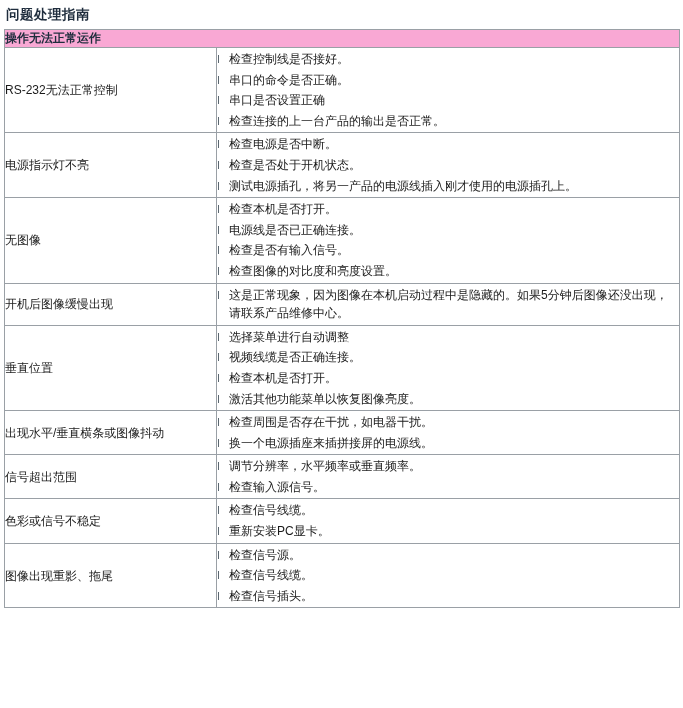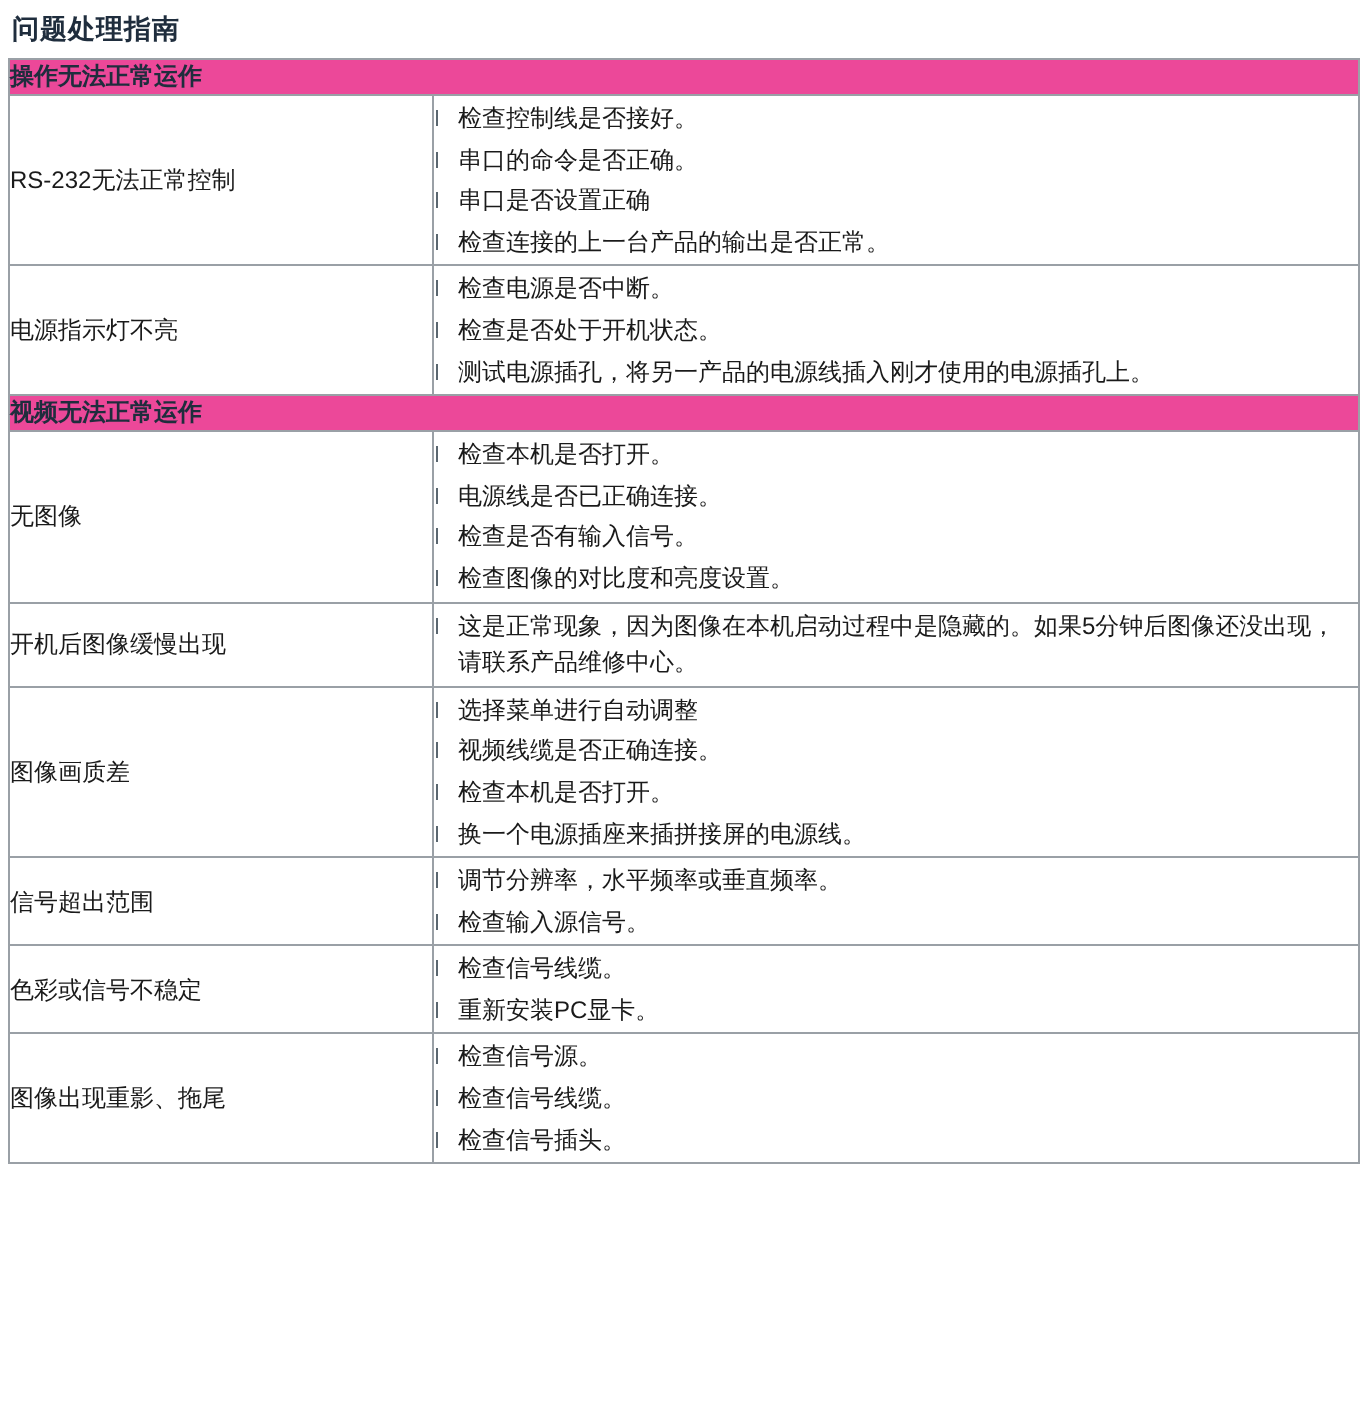--- a/index.html
+++ b/index.html
@@ -36,21 +36,21 @@
   table.tbl td {
     border: 1px solid #9aa0a6;
     vertical-align: middle;
     padding: 0;
   }
   td.section {
     font-weight: bold;
     font-size: 12px;
     padding: 4px 6px;
     color: #1f2d3d;
-    background: #ec4899;
+    background: #f9a8d4;
   }
   td.cause {
     width: 212px;
     padding: 6px 8px;
     font-size: 12px;
     line-height: 1.5;
     color: #1a1a1a;
   }
   td.remedy {
     padding: 5px 6px 5px 8px;
@@ -107,48 +107,54 @@
           <td class="cause">电源指示灯不亮</td>
           <td class="remedy">
             <ul class="remedy-list">
               <li>检查电源是否中断。</li>
               <li>检查是否处于开机状态。</li>
               <li>测试电源插孔，将另一产品的电源线插入刚才使用的电源插孔上。</li>
             </ul>
           </td>
         </tr>
         <tr>
-          <td class="section" colspan="2">视频无法正常运作</td>
-        </tr>
-        <tr>
           <td class="cause">无图像</td>
           <td class="remedy">
             <ul class="remedy-list">
               <li>检查本机是否打开。</li>
               <li>电源线是否已正确连接。</li>
               <li>检查是否有输入信号。</li>
               <li>检查图像的对比度和亮度设置。</li>
             </ul>
           </td>
         </tr>
         <tr>
           <td class="cause">开机后图像缓慢出现</td>
           <td class="remedy">
             <ul class="remedy-list">
               <li>这是正常现象，因为图像在本机启动过程中是隐藏的。如果5分钟后图像还没出现，请联系产品维修中心。</li>
             </ul>
           </td>
         </tr>
         <tr>
-          <td class="cause">图像画质差</td>
+          <td class="cause">垂直位置</td>
           <td class="remedy">
             <ul class="remedy-list">
               <li>选择菜单进行自动调整</li>
               <li>视频线缆是否正确连接。</li>
               <li>检查本机是否打开。</li>
+              <li>激活其他功能菜单以恢复图像亮度。</li>
+            </ul>
+          </td>
+        </tr>
+        <tr>
+          <td class="cause">出现水平/垂直横条或图像抖动</td>
+          <td class="remedy">
+            <ul class="remedy-list">
+              <li>检查周围是否存在干扰，如电器干扰。</li>
               <li>换一个电源插座来插拼接屏的电源线。</li>
             </ul>
           </td>
         </tr>
         <tr>
           <td class="cause">信号超出范围</td>
           <td class="remedy">
             <ul class="remedy-list">
               <li>调节分辨率，水平频率或垂直频率。</li>
               <li>检查输入源信号。</li>

